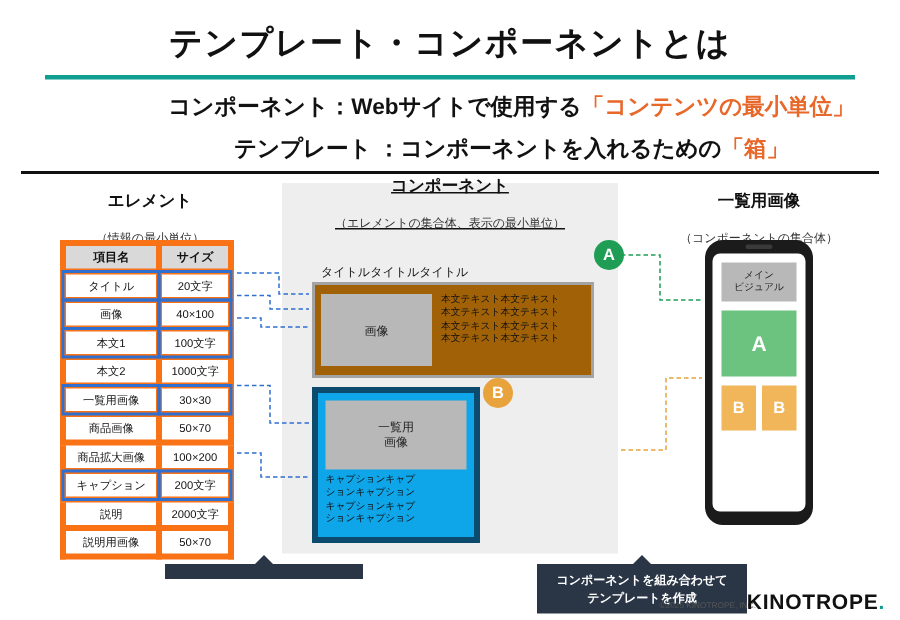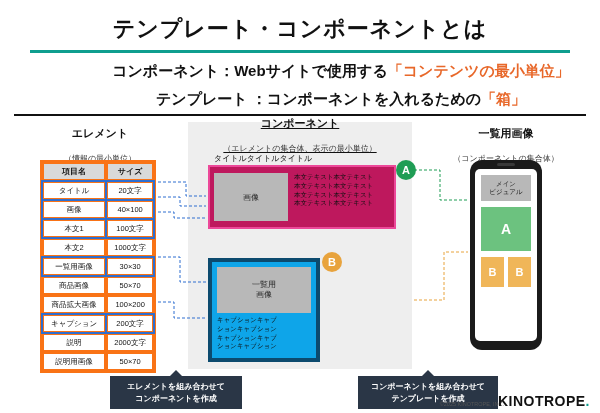--- a/index.html
+++ b/index.html
@@ -62,22 +62,22 @@
     text-align:center;
     color:#111;
     background:#ffffff;
     white-space:nowrap;
   }
   .tbl th{background:#d9d9d9;font-weight:bold;font-size:8px;}
   .tbl td.left{text-align:center;}
 
   
   .comp-green{
-    position:absolute;left:208px;top:165px;width:184px;height:60px;
-    border:2px solid #ec4899;background:#be185d;
+    position:absolute;left:208px;top:188px;width:184px;height:60px;
+    border:2px solid #a3a3a3;background:#a16207;
   }
   .comp-green .ttl{
     position:absolute;left:4px;top:-14px;font-size:8px;color:#111;white-space:nowrap;
   }
   .comp-img{
     position:absolute;left:4px;top:6px;width:74px;height:48px;
     background:#b8b8b8;color:#222;font-size:8px;
     display:flex;align-items:center;justify-content:center;
   }
   .comp-txt{
@@ -290,22 +290,20 @@
       <div class="ph-main" style="white-space:pre-line;">メイン
 ビジュアル</div>
       <div class="ph-a">A</div>
       <div class="ph-b1">B</div>
       <div class="ph-b2">B</div>
     </div>
   </div>
 
   <div class="callout c1">
     <div class="arrow"></div>
-    <span style="white-space:pre-line;">エレメントを組み合わせて
-コンポーネントを作成</span>
   </div>
   <div class="callout c2">
     <div class="arrow"></div>
     <span style="white-space:pre-line;">コンポーネントを組み合わせて
 テンプレートを作成</span>
   </div>
 
   <div class="copyright">©2025 KINOTROPE, INC.</div>
   <div class="logo">
     <span>KINOTROPE</span><span class="dot">.</span>

